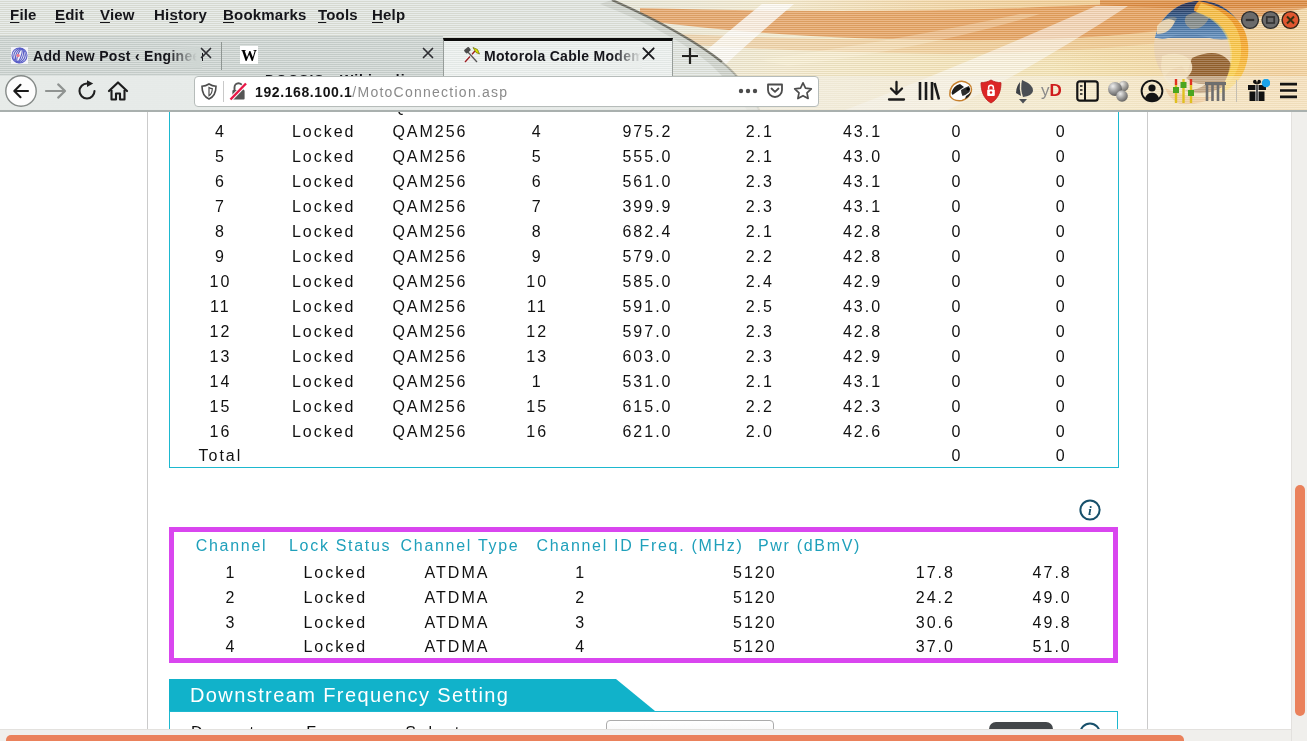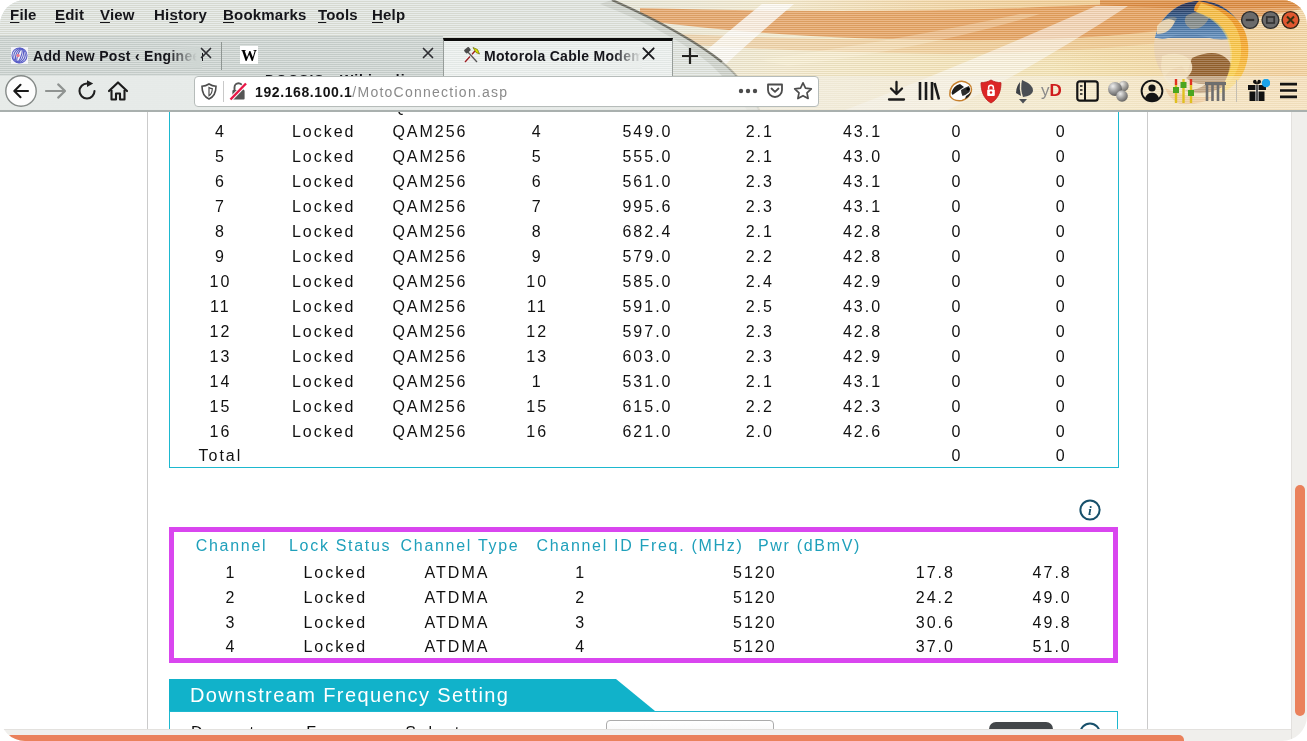--- a/index.html
+++ b/index.html
@@ -1,17 +1,17 @@
 <!DOCTYPE html>
 <html><head>
 <meta charset="utf-8">
 <style>
 html,body{margin:0;padding:0;}
 #screen{position:relative;width:1307px;height:741px;overflow:hidden;background:#fff;
-  font-family:"Liberation Sans",sans-serif;border-radius:25px;}
+  font-family:"Liberation Sans",sans-serif;}
 #art{position:absolute;top:0;left:0;}
 
 .mi{position:absolute;top:6px;font-size:15px;color:#15151a;line-height:18px;letter-spacing:0.2px;font-weight:bold;}
 .mi u{text-decoration:underline;text-underline-offset:2px;}
 
 #tabbar{position:absolute;top:36px;left:0;width:673px;height:40px;}
 .tab{position:absolute;top:0;height:40px;box-sizing:border-box;}
 .tab-bg{background:#ccd3d0;background-image:repeating-linear-gradient(0deg,rgba(255,255,255,.30) 0 1px,rgba(90,105,100,.08) 1px 2px);}
 .tab-act{top:2px;height:38px;background:#eaeeec;background-image:repeating-linear-gradient(0deg,rgba(255,255,255,.35) 0 1px,rgba(90,105,100,.05) 1px 2px);border-top:3px solid #0b0b0b;border-left:1px solid #979d9a;border-right:1px solid #979d9a;box-sizing:border-box;}
 .tabtxt{position:absolute;top:48px;font-size:14px;color:#14141a;letter-spacing:0.3px;white-space:nowrap;overflow:hidden;font-weight:bold;}
@@ -340,21 +340,21 @@
           <span class="c6">2.2</span>
           <span class="c7">43.0</span>
           <span class="c8">0</span>
           <span class="c9">0</span>
         </div>
     <div class="r">
           <span class="c1">4</span>
           <span class="c2">Locked</span>
           <span class="c3">QAM256</span>
           <span class="c4">4</span>
-          <span class="c5">549.0</span>
+          <span class="c5">975.2</span>
           <span class="c6">2.1</span>
           <span class="c7">43.1</span>
           <span class="c8">0</span>
           <span class="c9">0</span>
         </div>
     <div class="r">
           <span class="c1">5</span>
           <span class="c2">Locked</span>
           <span class="c3">QAM256</span>
           <span class="c4">5</span>
@@ -373,21 +373,21 @@
           <span class="c6">2.3</span>
           <span class="c7">43.1</span>
           <span class="c8">0</span>
           <span class="c9">0</span>
         </div>
     <div class="r">
           <span class="c1">7</span>
           <span class="c2">Locked</span>
           <span class="c3">QAM256</span>
           <span class="c4">7</span>
-          <span class="c5">995.6</span>
+          <span class="c5">399.9</span>
           <span class="c6">2.3</span>
           <span class="c7">43.1</span>
           <span class="c8">0</span>
           <span class="c9">0</span>
         </div>
     <div class="r">
           <span class="c1">8</span>
           <span class="c2">Locked</span>
           <span class="c3">QAM256</span>
           <span class="c4">8</span>

